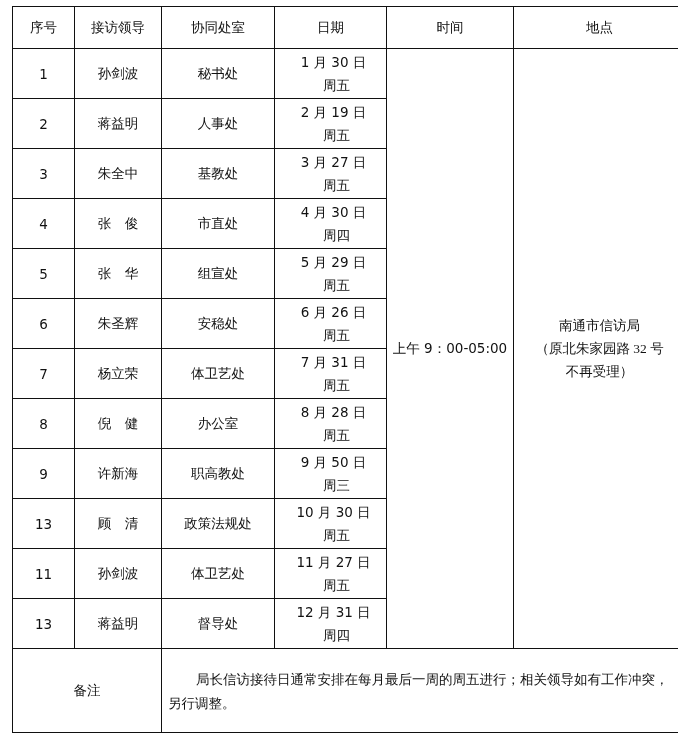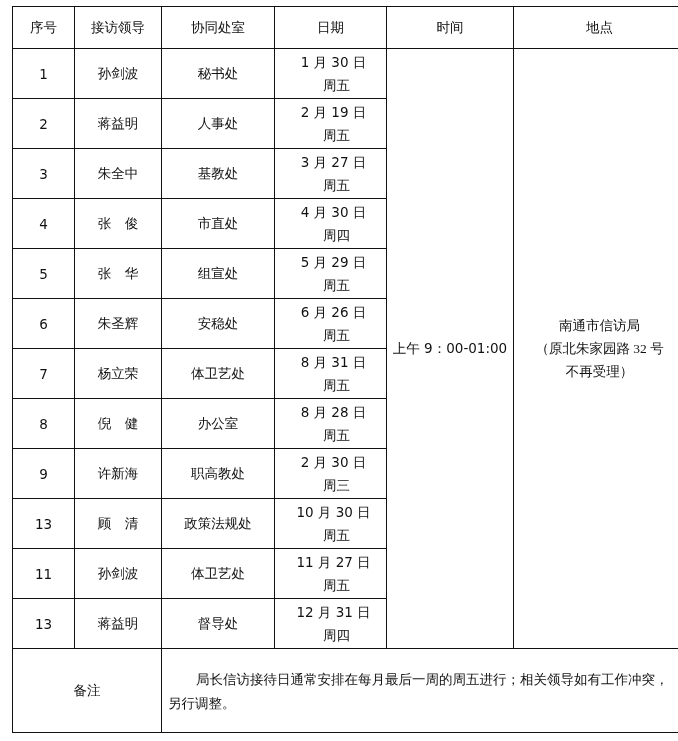--- a/index.html
+++ b/index.html
@@ -45,21 +45,21 @@
   </thead>
   <tbody id="tbody">
     <tr class="row">
       <td class="num">1</td>
       <td>孙剑波</td>
       <td>秘书处</td>
       <td class="date">
           <span class="l1">1 月 30 日</span>
           <span class="l2">周五</span>
         </td>
-      <td rowspan="12">上午 9：00-01:00</td>
+      <td rowspan="12">上午 9：00-05:00</td>
       <td rowspan="12" class="loc">
         <span style="display:block">南通市信访局</span>
         <span style="display:block">（原北朱家园路 32 号</span>
         <span style="display:block">不再受理）</span>
       </td>
     </tr>
     <tr class="row">
       <td class="num">2</td>
       <td>蒋益明</td>
       <td>人事处</td>
@@ -102,39 +102,39 @@
       <td class="date">
           <span class="l1">6 月 26 日</span>
           <span class="l2">周五</span>
         </td>
     </tr>
     <tr class="row">
       <td class="num">7</td>
       <td>杨立荣</td>
       <td>体卫艺处</td>
       <td class="date">
-          <span class="l1">8 月 31 日</span>
+          <span class="l1">7 月 31 日</span>
           <span class="l2">周五</span>
         </td>
     </tr>
     <tr class="row">
       <td class="num">8</td>
       <td>倪　健</td>
       <td>办公室</td>
       <td class="date">
           <span class="l1">8 月 28 日</span>
           <span class="l2">周五</span>
         </td>
     </tr>
     <tr class="row">
       <td class="num">9</td>
       <td>许新海</td>
       <td>职高教处</td>
       <td class="date">
-          <span class="l1">2 月 30 日</span>
+          <span class="l1">9 月 50 日</span>
           <span class="l2">周三</span>
         </td>
     </tr>
     <tr class="row">
       <td class="num">13</td>
       <td>顾　清</td>
       <td>政策法规处</td>
       <td class="date">
           <span class="l1">10 月 30 日</span>
           <span class="l2">周五</span>

